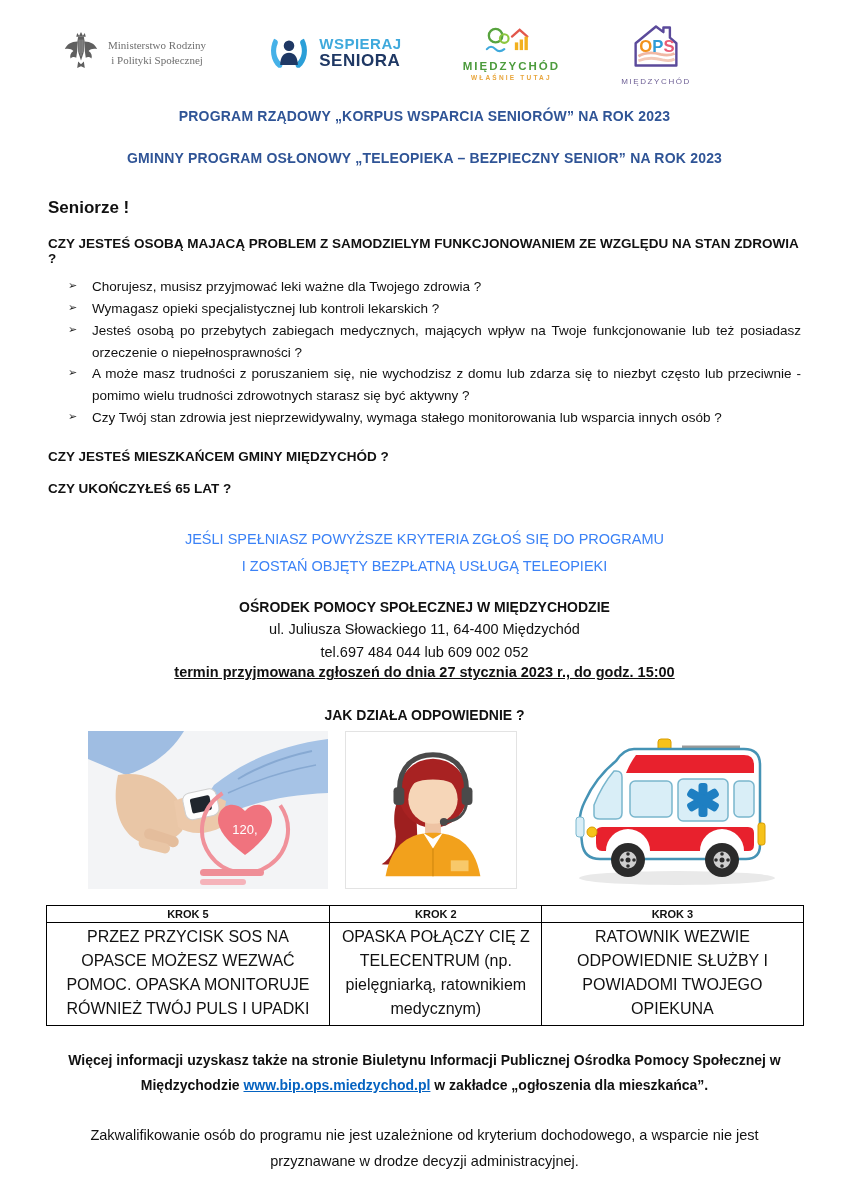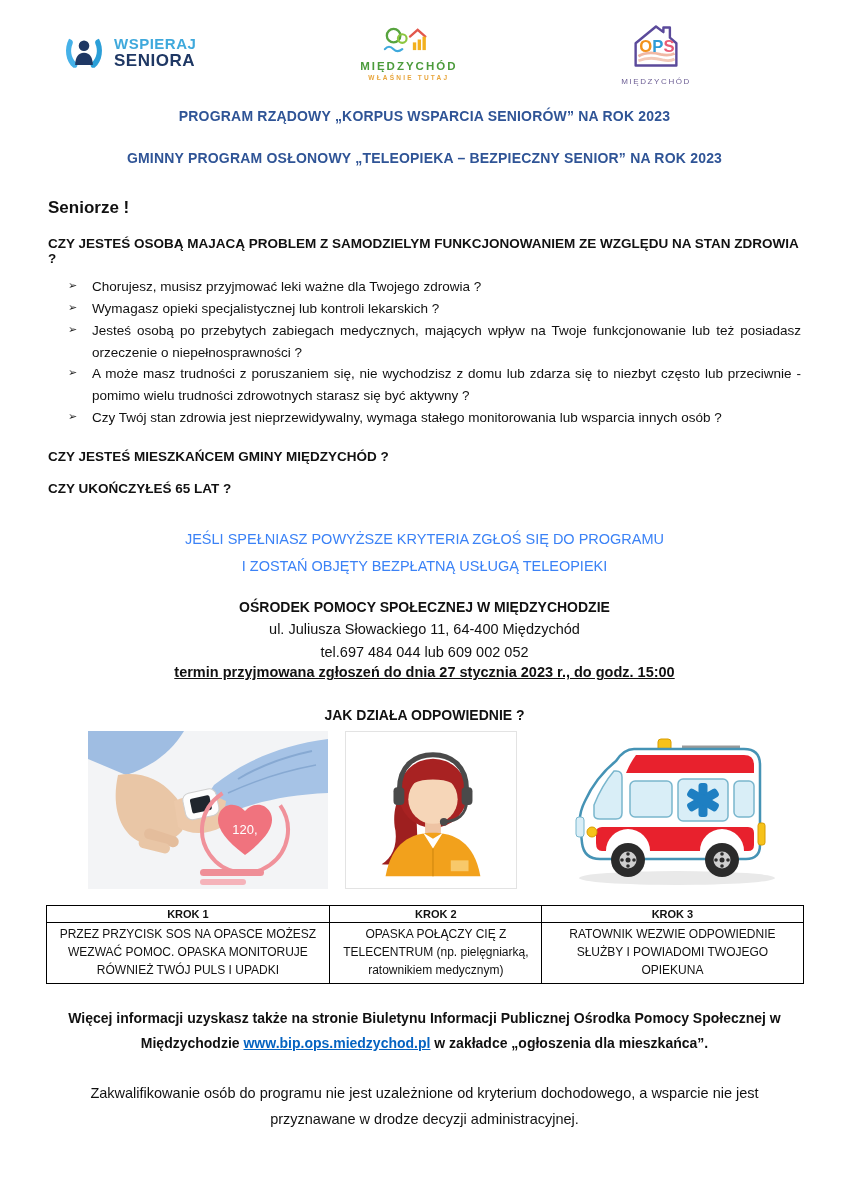--- a/index.html
+++ b/index.html
@@ -57,35 +57,57 @@
   .fig-row { display:flex; align-items:flex-start; margin-top:8px; padding:0 55px 0 88px; height:164px; }
   .fig { flex:none; }
   .fig-photo { width:240px; height:158px; }
   .fig-operator { width:172px; height:158px; border:1px solid #e3e3e3; background:#fff; margin-left:17px; }
   .fig-ambulance { width:235px; height:160px; margin-left:45px; }
 
   
   table.steps { border-collapse:collapse; width:758px; margin:10px auto 0 auto; table-layout:fixed; }
   table.steps th, table.steps td { border:1px solid #000; text-align:center; vertical-align:top; }
   table.steps th { font-size:11px; font-weight:bold; padding:2px 4px; }
-  table.steps td { font-size:12px; padding:2px 8px 4px 8px; line-height:1.5; }
+  table.steps td { font-size:16px; padding:2px 8px 4px 8px; line-height:1.5; }
   col.c1 { width:37.5%; } col.c2 { width:28%; } col.c3 { width:34.5%; }
 
   
   .more-info { text-align:center; font-size:14px; font-weight:bold; margin-top:22px; line-height:1.75; padding:0 6px; }
   .more-info a { color:#0563c1; text-decoration:underline; font-weight:bold; }
   .note { text-align:center; font-size:14.5px; margin-top:26px; line-height:1.75; padding:0 4px; }
 </style>
 </head>
 <body>
 
 <div class="page">
 
   <div class="logo-row">
 
+    <div class="logo">
+      <span>
+        <svg viewBox="0 0 40 44" width="38" height="42" aria-hidden="true">
+          <g fill="#5f5f5f">
+            <path d="M16 3 l2 3 2 -4 2 4 2 -3 1 4 h-10 z"></path>
+            <path d="M17 7 h6 l1 6 -1 10 -3 9 -3 -9 -1 -10 z"></path>
+            <path d="M16 12 C10 12 5 15 3 20 C7 19 10 20 12 22 C9 24 8 27 9 30 C11 28 13 28 15 29 L16 22 Z"></path>
+            <path d="M24 12 C30 12 35 15 37 20 C33 19 30 20 28 22 C31 24 32 27 31 30 C29 28 27 28 25 29 L24 22 Z"></path>
+            <path d="M17 33 l3 3 3 -3 1 7 -4 -2 -4 2 z"></path>
+          </g>
+          <g stroke="#ffffff" stroke-width="0.7" opacity="0.5">
+            <line x1="18" y1="10" x2="18" y2="24"></line>
+              <line x1="20" y1="10" x2="20" y2="27"></line>
+              <line x1="22" y1="10" x2="22" y2="24"></line>
+          </g>
+        </svg>
+      </span>
+      <span class="ministry-text">
+        <span>Ministerstwo Rodziny</span><br>
+        <span>i Polityki Społecznej</span>
+      </span>
+    </div>
 
     <div class="logo">
       <span>
         <svg viewBox="0 0 50 46" width="44" height="42" aria-hidden="true">
           <path d="M13 42 C4 35 2 20 8 9 L10 10 C12 11 13 13 12 15 C9 22 10 30 16 36 C18 38 18 40 16 42 Z" fill="#45b1e8"></path>
           <path d="M37 42 C46 35 48 20 42 9 L40 10 C38 11 37 13 38 15 C41 22 40 30 34 36 C32 38 32 40 34 42 Z" fill="#2b9fd8"></path>
           <circle cx="25" cy="17" r="6" fill="#1f3864"></circle>
           <path d="M25 25 c-7 0 -10 6 -10 14 l20 0 c0 -8 -3 -14 -10 -14 z" fill="#1f3864"></path>
         </svg>
       </span>
@@ -249,21 +271,21 @@
   </div>
 
   <table class="steps">
     <colgroup>
         <col class="c1">
         <col class="c2">
         <col class="c3">
       </colgroup>
     <thead>
       <tr>
-        <th>KROK 1</th>
+        <th>KROK 5</th>
         <th>KROK 2</th>
         <th>KROK 3</th>
       </tr>
     </thead>
     <tbody>
       <tr>
         <td>PRZEZ PRZYCISK SOS NA OPASCE MOŻESZ WEZWAĆ POMOC. OPASKA MONITORUJE RÓWNIEŻ TWÓJ PULS I UPADKI</td>
         <td>OPASKA POŁĄCZY CIĘ Z TELECENTRUM (np. pielęgniarką, ratownikiem medycznym)</td>
         <td>RATOWNIK WEZWIE ODPOWIEDNIE SŁUŻBY I POWIADOMI TWOJEGO OPIEKUNA</td>
       </tr>

